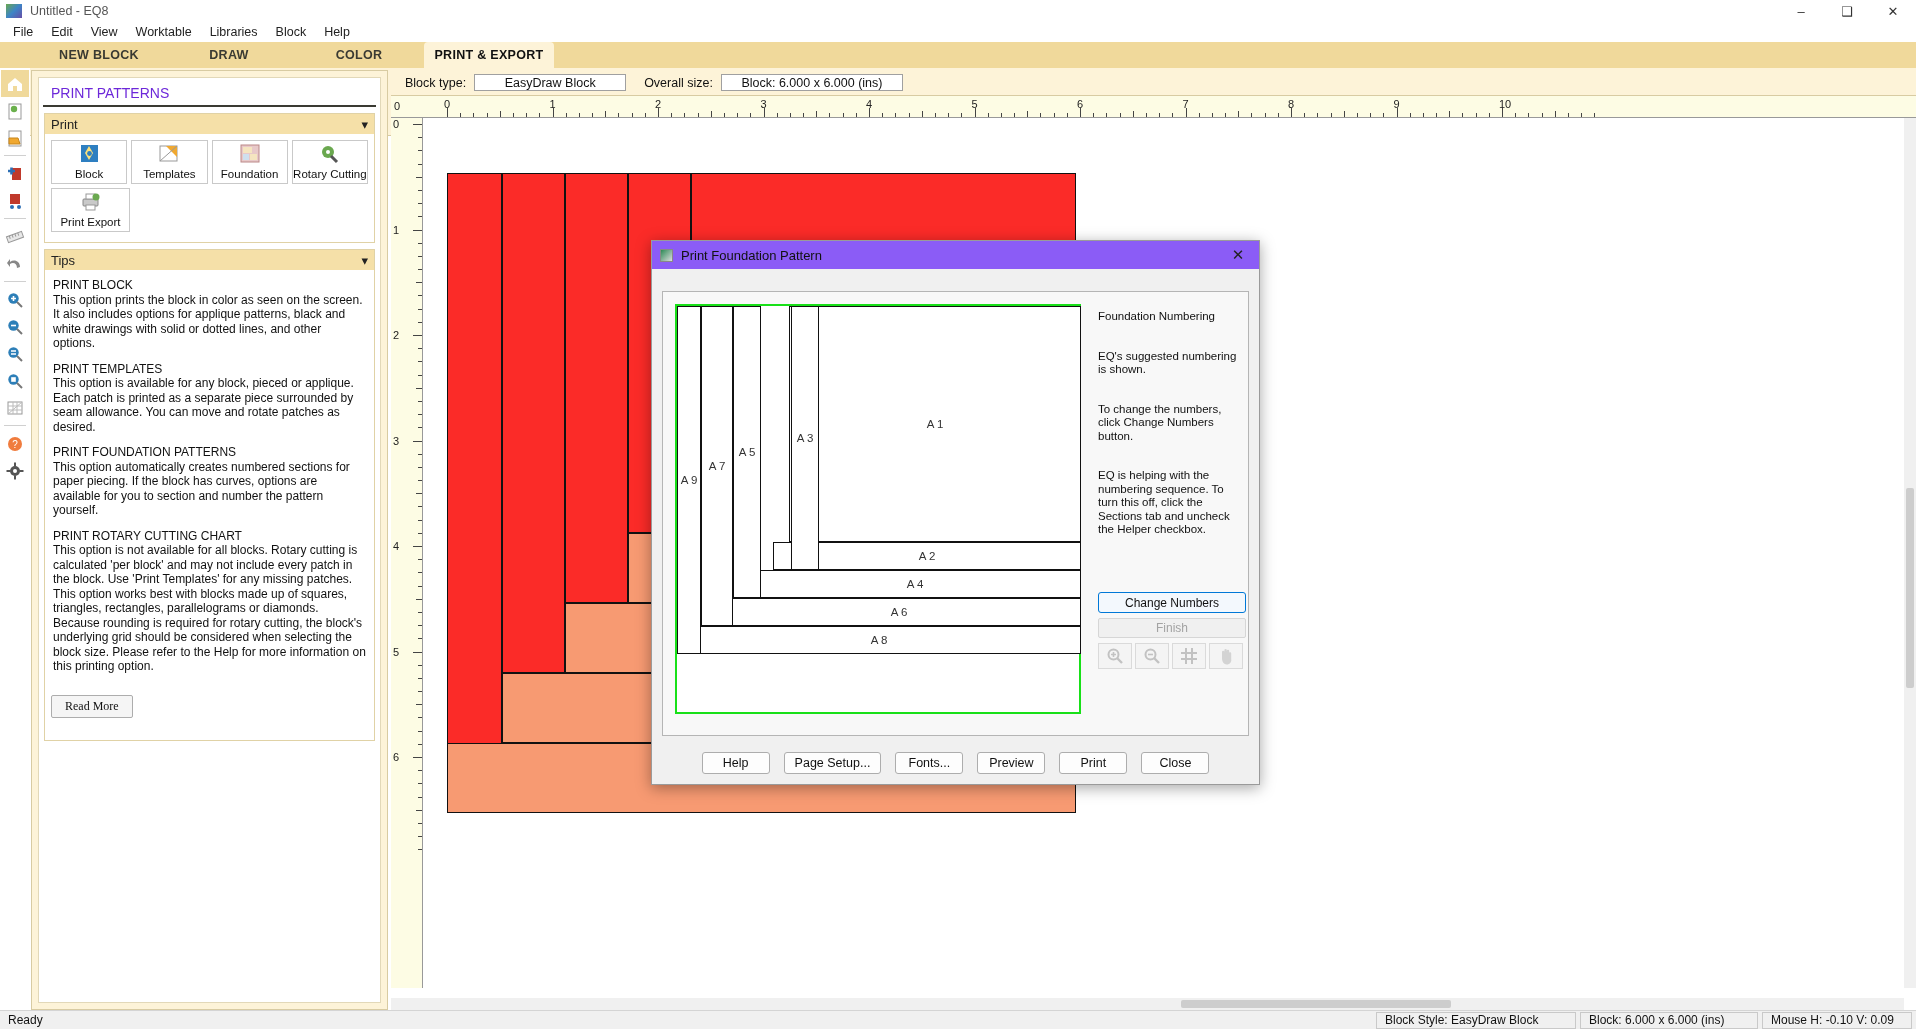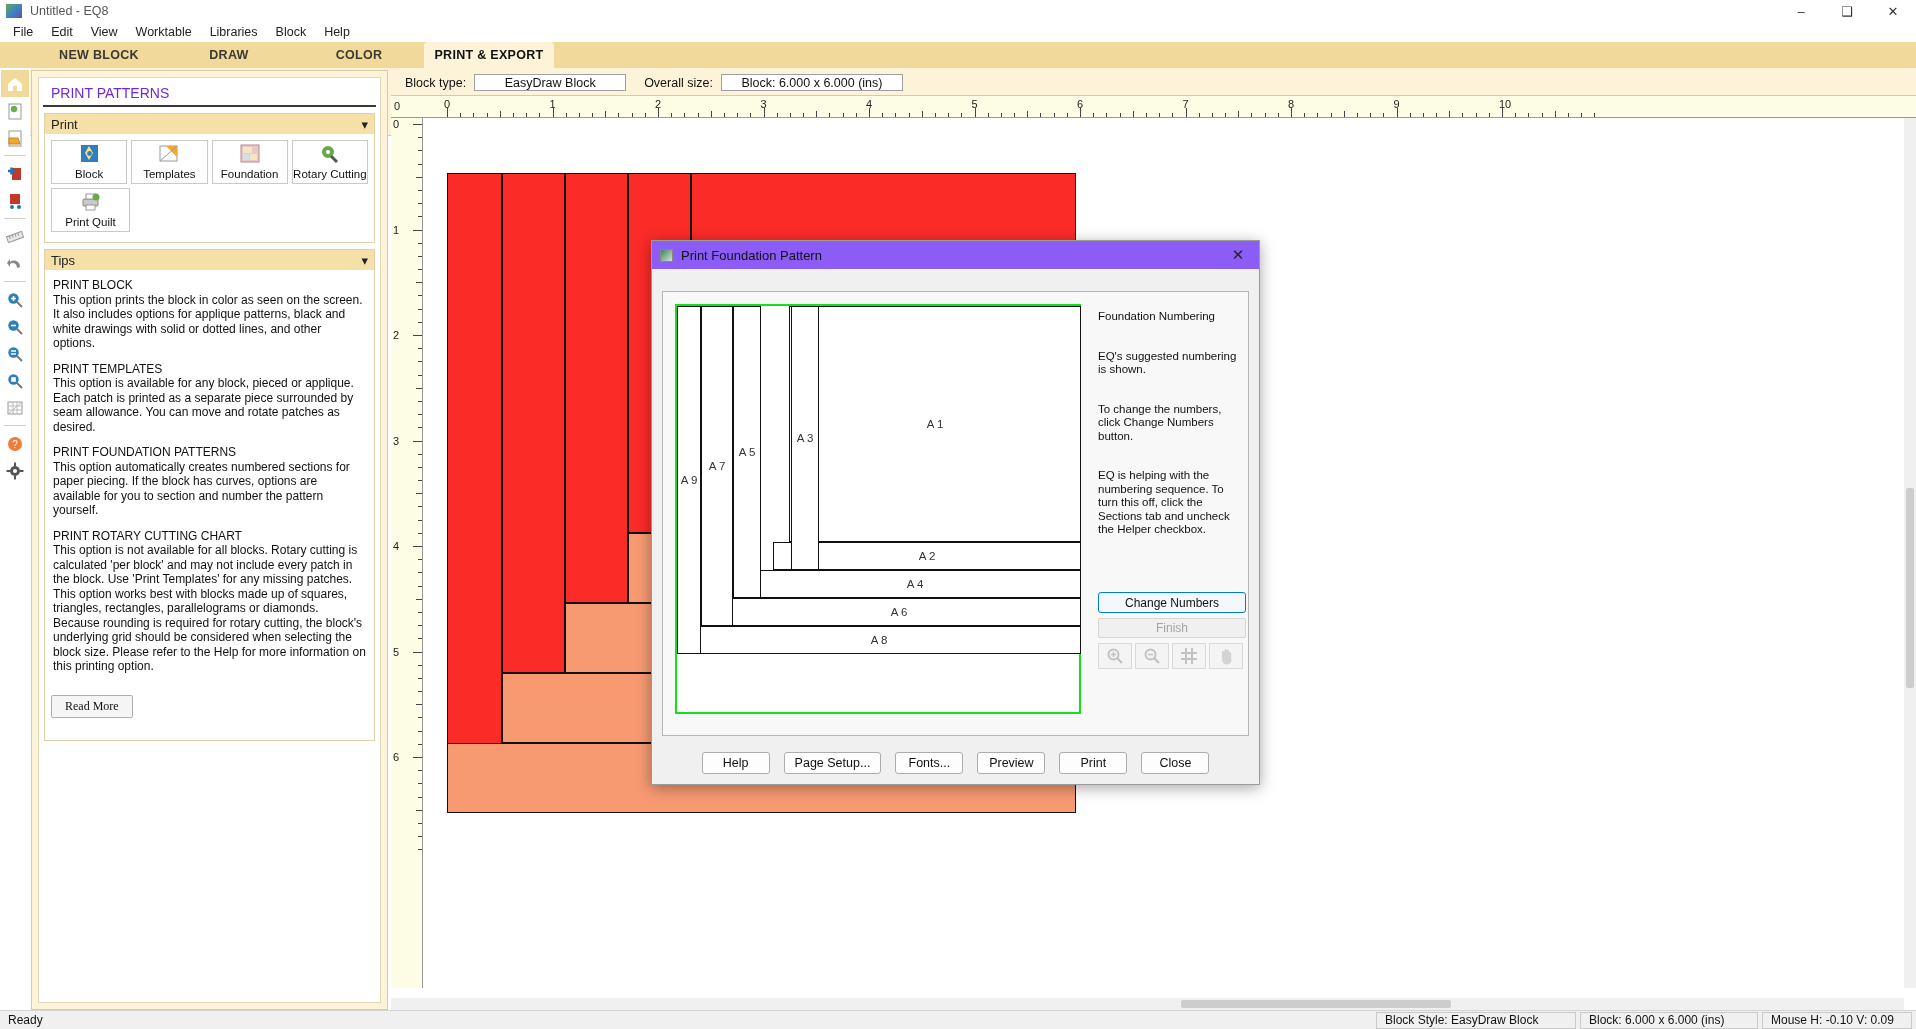--- a/index.html
+++ b/index.html
@@ -399,21 +399,21 @@
         <div class="print-btn-row">
           <div class="print-btn">
             <span>
               <svg width="22" height="20" viewBox="0 0 22 20">
                   <rect x="3" y="7" width="15" height="7" rx="1" fill="#c9c9c9" stroke="#888"></rect>
                   <rect x="6" y="2" width="9" height="5" fill="#fff" stroke="#999"></rect>
                   <rect x="6" y="13" width="9" height="5" fill="#fff" stroke="#999"></rect>
                   <circle cx="16" cy="5" r="3.5" fill="#6aa84f"></circle>
                 </svg>
             </span>
-            <span class="lbl">Print Quilt</span>
+            <span class="lbl">Print Export</span>
           </div>
         </div>
       </div>
     </div>
 
     <div class="pal-group">
       <div class="pal-head">
         <span>Tips</span>
         <span>▾</span>
       </div>

